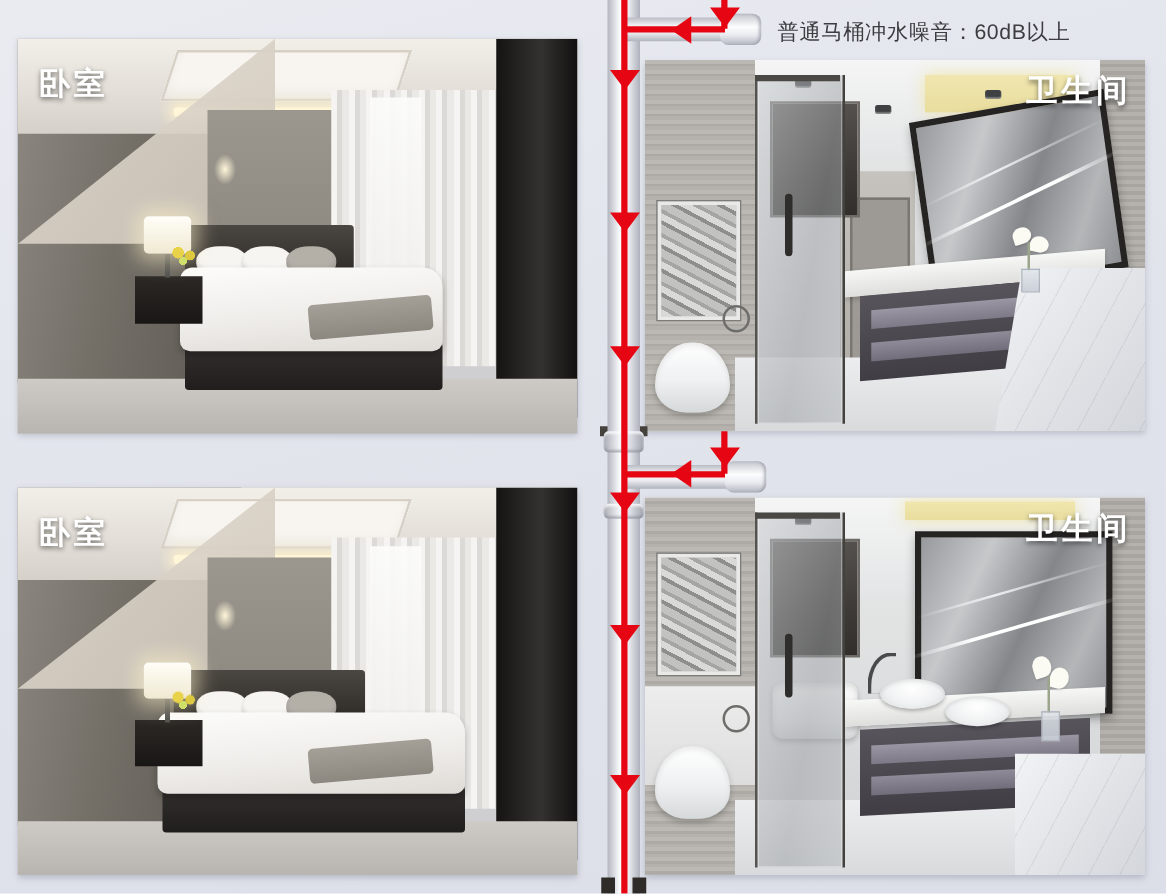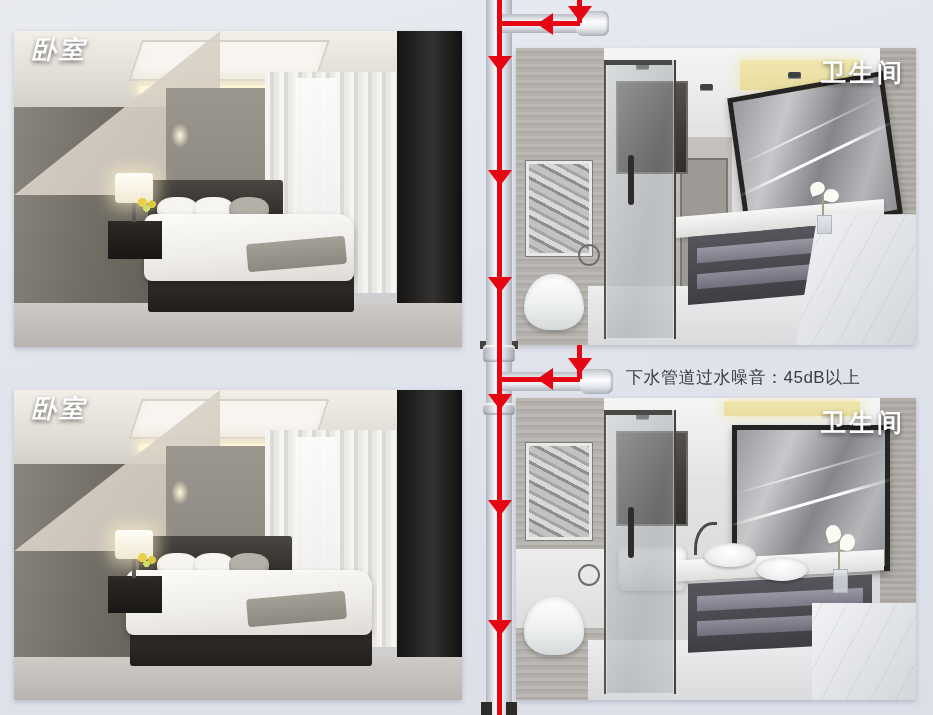--- a/index.html
+++ b/index.html
@@ -9,21 +9,21 @@
     font-family:"Liberation Sans",sans-serif;
   }
   .panel{position:absolute;overflow:hidden;box-shadow:0 2px 5px rgba(110,115,135,.35);background:#cfcfd2;}
   .panel-bedroom-top{left:14px;top:31px;width:448px;height:316px;}
   .panel-bedroom-bottom{left:14px;top:390px;width:448px;height:310px;}
   .panel-bathroom-top{left:516px;top:48px;width:400px;height:297px;}
   .panel-bathroom-bottom{left:516px;top:398px;width:400px;height:302px;}
 
   .room-label{position:absolute;z-index:9;font-size:25px;font-weight:bold;color:#fff;
     letter-spacing:3px;text-shadow:0 2px 4px rgba(0,0,0,.55);}
-  .label-left{left:17px;top:2px;font-style:italic;}
+  .label-left{left:17px;top:19px;}
   .label-right{right:11px;top:8px;}
 
   .annotation{position:absolute;z-index:9;font-size:17px;color:#3c3c41;letter-spacing:.5px;}
   .anno-top{left:622px;top:14px;}
   .anno-mid-left{left:150px;top:356px;}
   .anno-mid-right{left:626px;top:366px;}
 
   
   .pipe-v{position:absolute;left:486px;top:0;width:26px;height:715px;z-index:2;
     background:linear-gradient(90deg,#b3b6bf 0%,#fbfcfe 38%,#eef0f5 62%,#aeb1ba 100%);}
@@ -365,15 +365,15 @@
   <div class="arr-left arr-lt"></div>
   <div class="arr-down arr-bm"></div>
   <div class="arr-left arr-lm"></div>
   <div class="arr-down main a1"></div>
   <div class="arr-down main a2"></div>
   <div class="arr-down main a3"></div>
   <div class="arr-down main a4"></div>
   <div class="arr-down main a5"></div>
   <div class="arr-down main a6"></div>
 
-  <div class="annotation anno-mid-right">下水管道过水噪音：45dB以上</div>
+  <div class="annotation anno-top">普通马桶冲水噪音：60dB以上</div>
 
 </div>
 
 </body></html>

